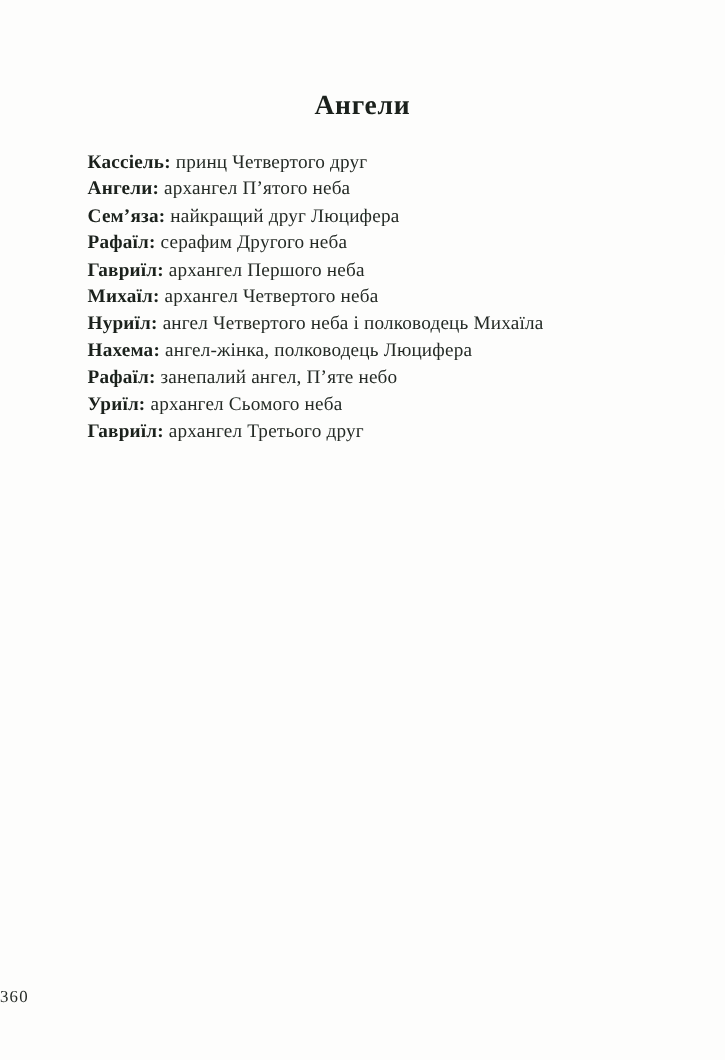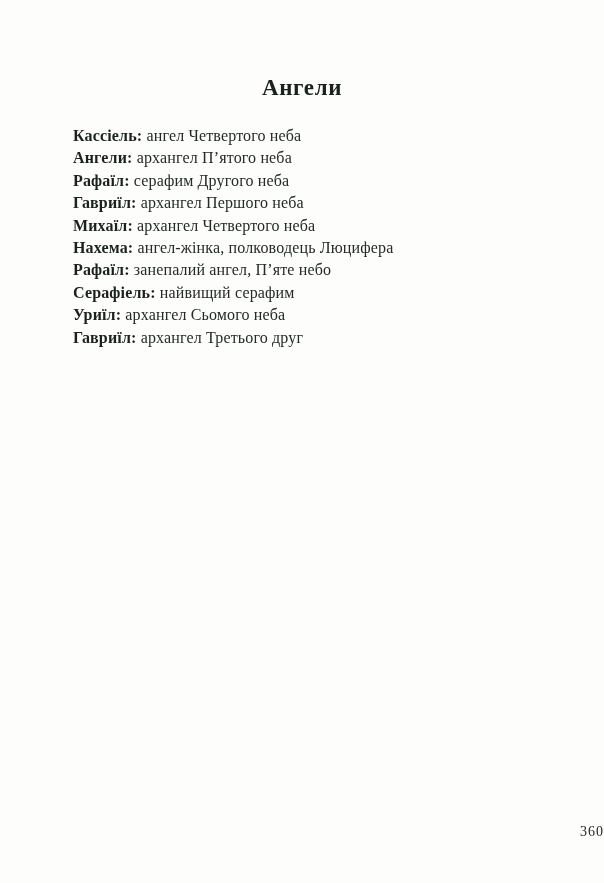--- a/index.html
+++ b/index.html
@@ -47,39 +47,40 @@
     color: var(--ink-bold, #1b211c);
   }
   .entry-desc {
     color: var(--ink, #242a25);
   }
   .page-number {
     position: absolute;
     top: 824px;
     left: 0;
     width: 604px;
-    text-align: right;
+    text-align: left;
     font-size: 14px;
     letter-spacing: 1px;
     color: var(--ink, #2a302b);
   }
 </style>
 </head>
 <body>
 
 <div class="page">
   <h1 class="chapter-title">Ангели</h1>
 
   <div class="entries">
-      <div class="entry"><span class="entry-name">Кассіель:</span><span class="entry-desc"> ангел Четвертого неба</span></div>
+      <div class="entry"><span class="entry-name">Кассіель:</span><span class="entry-desc"> принц Четвертого друг</span></div>
       <div class="entry"><span class="entry-name">Ангели:</span><span class="entry-desc"> архангел П’ятого неба</span></div>
+      <div class="entry"><span class="entry-name">Сем’яза:</span><span class="entry-desc"> найкращий друг Люцифера</span></div>
       <div class="entry"><span class="entry-name">Рафаїл:</span><span class="entry-desc"> серафим Другого неба</span></div>
       <div class="entry"><span class="entry-name">Гавриїл:</span><span class="entry-desc"> архангел Першого неба</span></div>
       <div class="entry"><span class="entry-name">Михаїл:</span><span class="entry-desc"> архангел Четвертого неба</span></div>
+      <div class="entry"><span class="entry-name">Нуриїл:</span><span class="entry-desc"> ангел Четвертого неба і полководець Михаїла</span></div>
       <div class="entry"><span class="entry-name">Нахема:</span><span class="entry-desc"> ангел-жінка, полководець Люцифера</span></div>
       <div class="entry"><span class="entry-name">Рафаїл:</span><span class="entry-desc"> занепалий ангел, П’яте небо</span></div>
-      <div class="entry"><span class="entry-name">Серафіель:</span><span class="entry-desc"> найвищий серафим</span></div>
       <div class="entry"><span class="entry-name">Уриїл:</span><span class="entry-desc"> архангел Сьомого неба</span></div>
       <div class="entry"><span class="entry-name">Гавриїл:</span><span class="entry-desc"> архангел Третього друг</span></div>
     </div>
 
   <div class="page-number">360</div>
 </div>
 
 </body></html>

